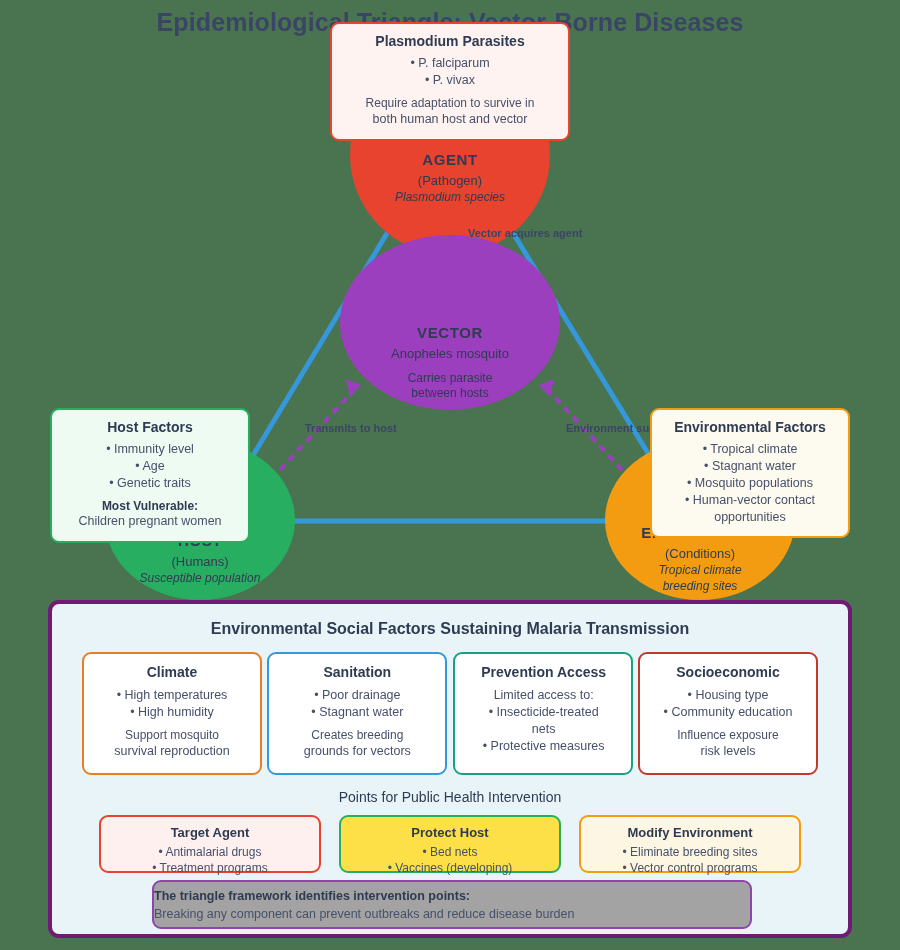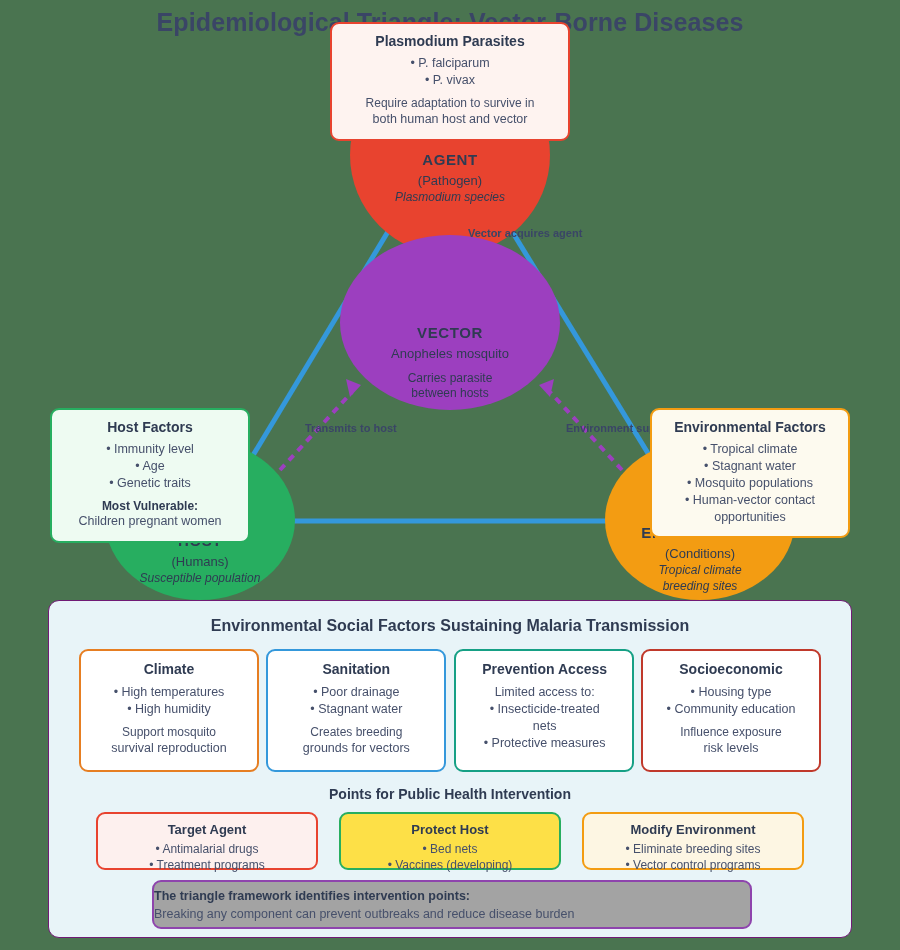--- a/index.html
+++ b/index.html
@@ -67,21 +67,21 @@
   .callout .c-strong{font-size:12px;font-weight:bold;margin-top:7px;color:#2f3b52;}
   .callout .c-small{font-size:12px;line-height:1.35;color:#46506b;margin-top:6px;}
 
   #callout-agent{left:330px;top:22px;width:240px;background:#fef3f0;border:2px solid #e8432f;}
   #callout-host{left:50px;top:408px;width:200px;background:#eefbf2;border:2px solid #27ae60;}
   #callout-env{left:650px;top:408px;width:200px;background:#fdfaef;border:2px solid #f39c12;}
 
   
   #bottom-panel{
     position:absolute;left:48px;top:600px;width:804px;height:338px;
-    background:#e8f4f8;border:1px solid #701a75;border-radius:11px;
+    background:#e8f4f8;border:4px solid #701a75;border-radius:11px;
     box-sizing:border-box;
   }
   .panel-title{
     text-align:center;font-size:16px;font-weight:bold;color:#2f3b52;
     margin-top:16px;
   }
   .factor-row{
     display:flex;justify-content:space-between;
     padding:0 30px;margin-top:14px;
   }
@@ -91,21 +91,21 @@
   }
   .factor-card .f-head{font-size:14px;font-weight:bold;margin-bottom:7px;color:#2f3b52;}
   .factor-card .f-line{font-size:12.5px;line-height:1.35;color:#46506b;}
   .factor-card .f-note{font-size:12px;line-height:1.35;color:#46506b;margin-top:6px;}
   .fc-0{border:2px solid #e67e22;}
   .fc-1{border:2px solid #3498db;}
   .fc-2{border:2px solid #16a085;padding-left:10px;}
   .fc-3{border:2px solid #c0392b;}
 
   .interv-title{
-    text-align:center;font-size:14px;font-weight:bold;color:#2f3b52;margin-top:14px;
+    text-align:center;font-size:14px;font-weight:normal;color:#2f3b52;margin-top:14px;
   }
   .interv-row{
     display:flex;justify-content:space-between;
     padding:0 47px;margin-top:10px;
   }
   .interv-card{
     width:222px;height:58px;border-radius:9px;box-sizing:border-box;
     padding:8px 6px;text-align:center;
   }
   .interv-card .i-head{font-size:13px;font-weight:bold;margin-bottom:4px;color:#2f3b52;}

